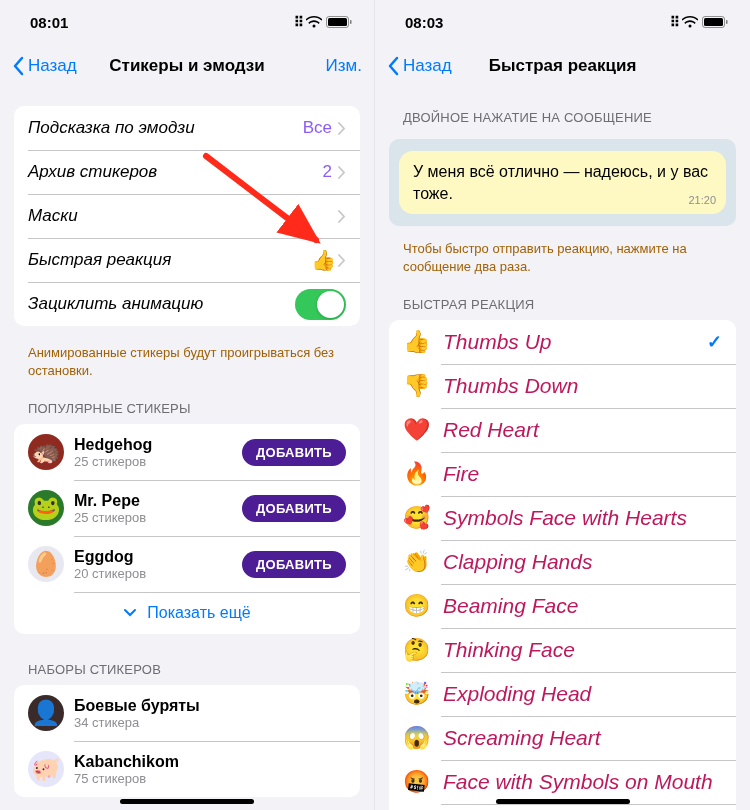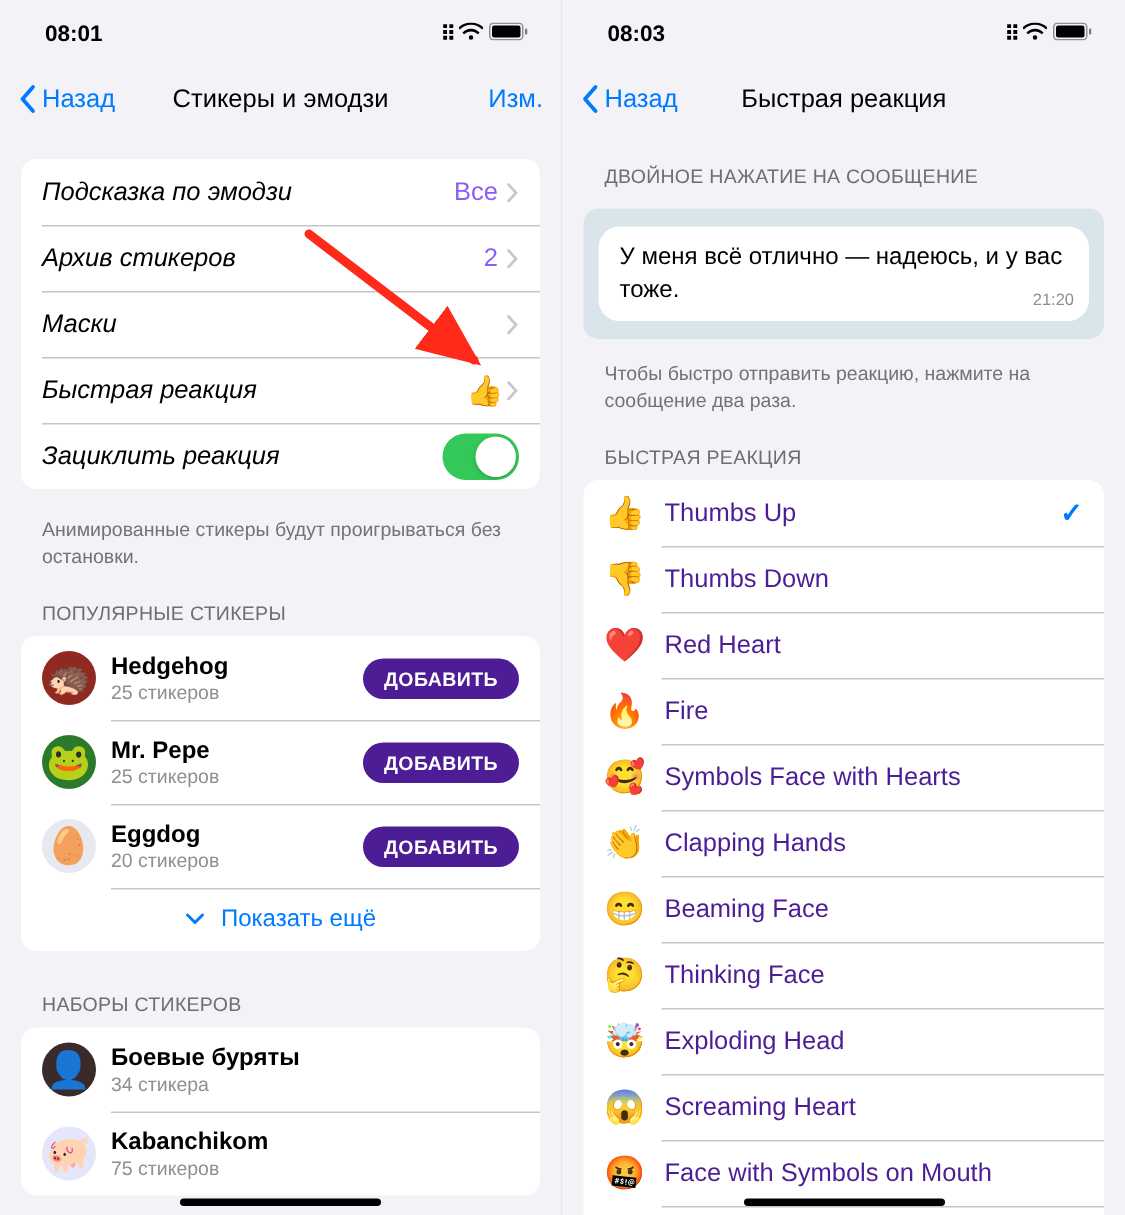--- a/index.html
+++ b/index.html
@@ -8,27 +8,27 @@
   .screen { width: 375px; height: 810px; background: #f2f2f7; position: relative; overflow: hidden; border-right: 1px solid #e5e5ea; }
   .screen:last-child { border-right: none; }
 
   .status-bar { height: 44px; display: flex; align-items: center; justify-content: space-between; padding: 0 22px 0 30px; background: #f2f2f7; font-weight: 600; font-size: 15px; }
   .status-right { display: flex; align-items: center; gap: 4px; }
   .signal-icon { font-size: 14px; letter-spacing: -2px; }
 
   .nav-bar { height: 44px; display: flex; align-items: center; justify-content: space-between; padding: 0 12px; background: #f2f2f7; }
   .nav-back { display: flex; align-items: center; color: #007aff; font-size: 17px; gap: 4px; }
   .nav-back svg { width: 12px; height: 20px; }
-  .nav-title { font-size: 17px; font-weight: 400; color: #000; position: absolute; left: 50%; transform: translateX(-50%); white-space: nowrap; }
+  .nav-title { font-size: 17px; font-weight: 700; color: #000; position: absolute; left: 50%; transform: translateX(-50%); white-space: nowrap; }
   .nav-edit { color: #007aff; font-size: 17px; }
 
   .content { height: calc(810px - 88px); overflow: hidden; }
 
   .section-header { font-size: 13px; color: #6d6d72; text-transform: uppercase; padding: 18px 28px 8px; letter-spacing: 0.2px; }
-  .footer-note { font-size: 13px; color: #737373; padding: 8px 28px 4px; line-height: 1.35; }
+  .footer-note { font-size: 13px; color: #a16207; padding: 8px 28px 4px; line-height: 1.35; }
 
   .list-group { background: #fff; border-radius: 10px; margin: 10px 14px; overflow: hidden; }
   .list-group.flat-top { margin-top: 0; }
 
   .row { display: flex; align-items: center; min-height: 44px; padding: 0 14px; position: relative; }
   .row:not(:last-child)::after { content: ""; position: absolute; left: 14px; right: 0; bottom: 0; height: 0.5px; background: #c6c6c8; }
   .row-label { flex: 1; font-size: 17px; color: #000; font-style: italic; }
   .row-value { color: #8b5cf6; font-size: 17px; margin-right: 6px; }
   .row-emoji { font-size: 20px; margin-right: 2px; }
   .chevron { color: #c7c7cc; }
@@ -45,27 +45,27 @@
   .sticker-count { font-size: 13px; color: #8e8e93; }
   .add-btn { background: #4c1d95; color: #fff; font-size: 13px; font-weight: 600; border-radius: 16px; padding: 6px 14px; letter-spacing: 0.3px; }
 
   .show-more { display: flex; align-items: center; justify-content: center; gap: 10px; color: #007aff; font-size: 16px; padding: 12px 0; }
   .show-more svg { width: 14px; height: 10px; }
 
   .arrow-annotation { position: absolute; pointer-events: none; z-index: 100; }
 
   
   .preview-box { background: #d9e5ea; border-radius: 10px; margin: 6px 14px 6px; padding: 12px 10px; }
-  .msg-bubble { background: #ffffff; border-radius: 14px; padding: 10px 14px; position: relative; font-size: 16px; line-height: 1.35; color: #000; }
+  .msg-bubble { background: #fef9c3; border-radius: 14px; padding: 10px 14px; position: relative; font-size: 16px; line-height: 1.35; color: #000; }
   .msg-time { position: absolute; right: 10px; bottom: 6px; font-size: 11px; color: #8e8e93; }
 
   .reaction-row { display: flex; align-items: center; min-height: 44px; padding: 0 14px; position: relative; gap: 14px; }
   .reaction-row:not(:last-child)::after { content: ""; position: absolute; left: 52px; right: 0; bottom: 0; height: 0.5px; background: #c6c6c8; }
   .reaction-emoji { font-size: 22px; width: 26px; text-align: center; flex-shrink: 0; }
-  .reaction-label { flex: 1; font-size: 17px; color: #4c1d95; }
+  .reaction-label { flex: 1; font-size: 21px; color: #be185d; font-style: italic; }
   .check { color: #007aff; font-size: 18px; font-weight: 600; }
 
   .home-indicator { position: absolute; bottom: 6px; left: 50%; transform: translateX(-50%); width: 134px; height: 5px; background: #000; border-radius: 3px; }
 </style>
 </head>
 <body>
 
 <div class="screens">
 
   <div class="screen">
@@ -128,21 +128,21 @@
         <div class="row">
           <span class="row-label">Быстрая реакция</span>
           <span class="row-emoji">👍</span>
           <span class="chevron">
               <svg viewBox="0 0 8 13">
                 <path d="M1 1l5 5.5L1 12" stroke="#c7c7cc" stroke-width="1.8" fill="none" stroke-linecap="round"></path>
               </svg>
             </span>
         </div>
         <div class="row">
-          <span class="row-label">Зациклить реакция</span>
+          <span class="row-label">Зациклить анимацию</span>
           <div class="toggle">
               <div class="knob"></div>
             </div>
         </div>
       </div>
 
       <div class="footer-note">Анимированные стикеры будут проигрываться без остановки.</div>
 
       <div class="section-header">ПОПУЛЯРНЫЕ СТИКЕРЫ</div>
       <div class="list-group flat-top" id="popular-list">

